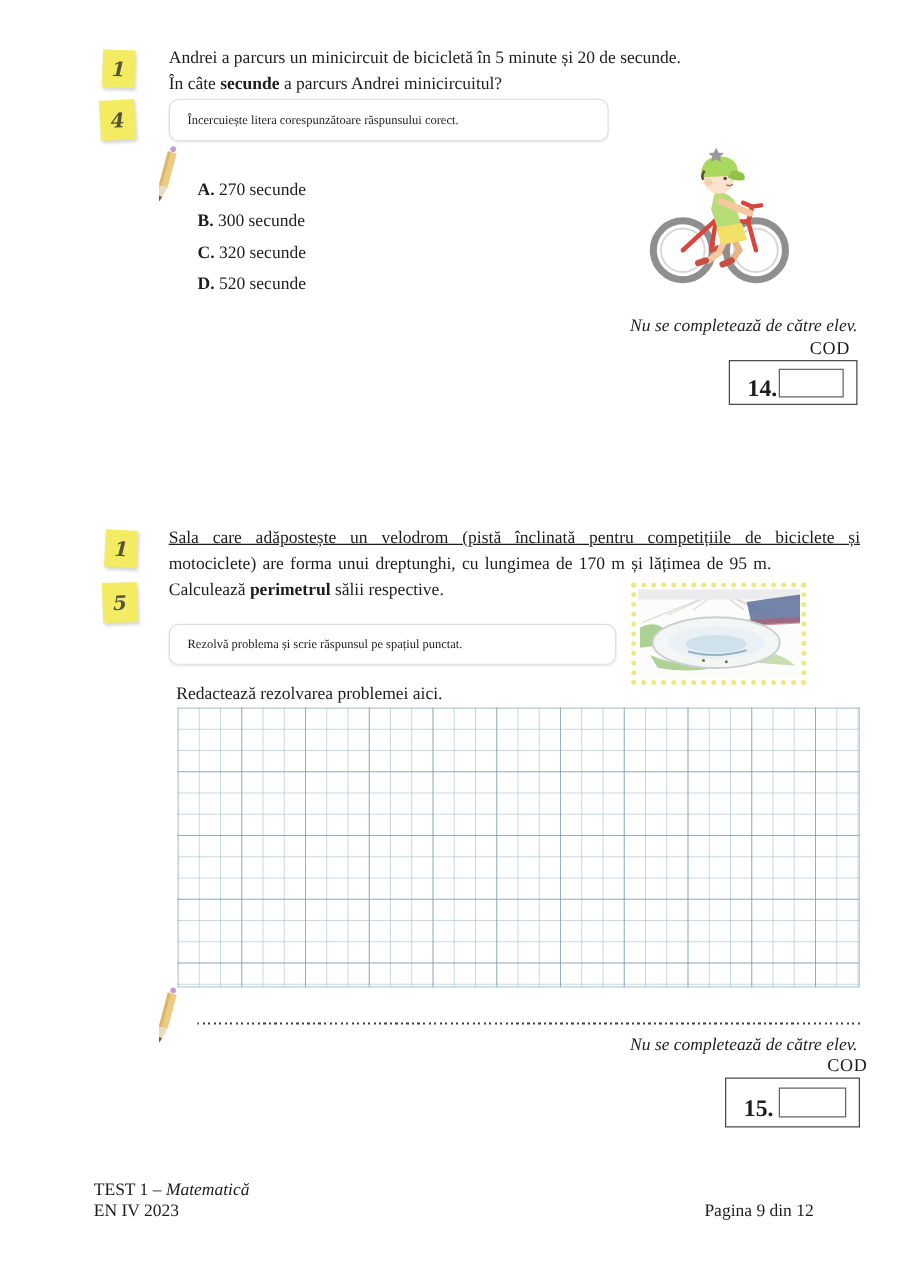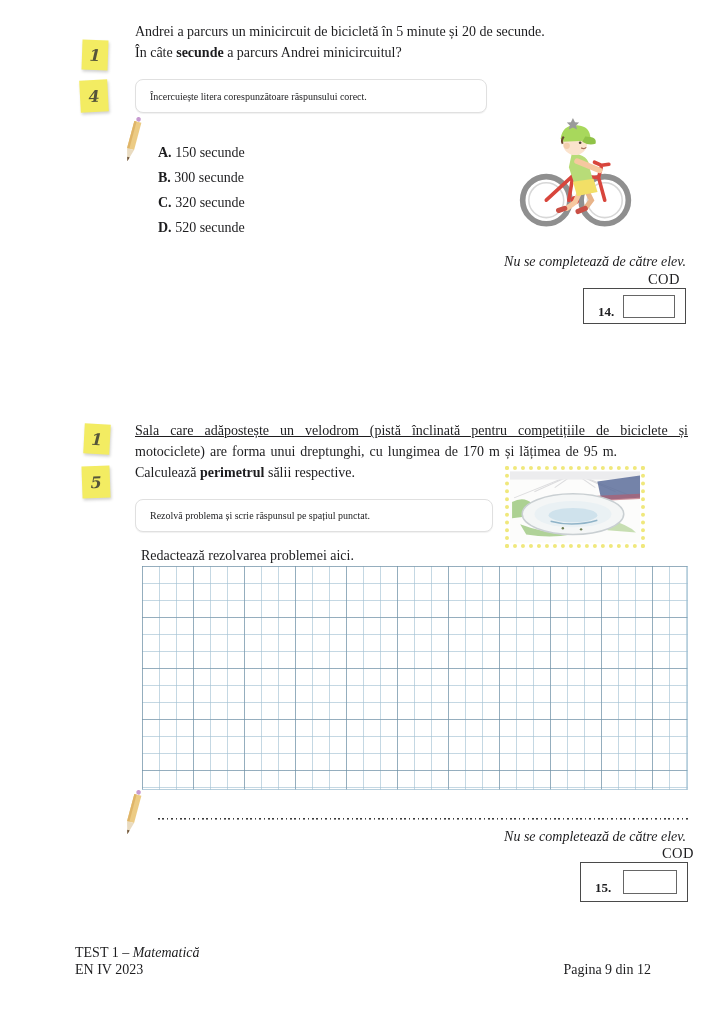--- a/index.html
+++ b/index.html
@@ -20,21 +20,21 @@
     box-shadow:0 1px 1px rgba(0,0,0,0.06);
     font-size:10px;display:flex;align-items:center;padding:0 14px;box-sizing:border-box;
   }
   .option-row{line-height:25px;font-size:14px;cursor:pointer;}
   .option-letter{font-weight:bold;}
   .note-italic{font-style:italic;font-size:14px;text-align:right;}
   .cod{font-size:14.5px;text-align:right;letter-spacing:0.5px;}
   .code-box{
     border:1px solid #4a4a4a;background:#fff;display:flex;align-items:center;box-sizing:border-box;
   }
-  .code-box .num{font-weight:bold;font-size:13px;margin-left:14px;margin-top:12px;}
+  .code-box .num{font-weight:bold;font-size:19px;margin-left:14px;margin-top:12px;}
   .code-entry{margin-left:auto;margin-right:10px;width:50px;height:21px;border:1px solid #666;background:#fff;}
   .grid-area{
     background-color:#ffffff;
     background-image:
       linear-gradient(to right, rgba(110,140,160,0.55) 1px, transparent 1px),
       linear-gradient(to bottom, rgba(110,140,160,0.55) 1px, transparent 1px),
       linear-gradient(to right, rgba(165,195,212,0.65) 1px, transparent 1px),
       linear-gradient(to bottom, rgba(165,195,212,0.65) 1px, transparent 1px);
     background-size:51px 51px,51px 51px,17px 17px,17px 17px;
     border-right:1px solid rgba(165,195,212,0.8);
@@ -57,41 +57,41 @@
 
 <div class="page">
 
   <div class="abs sticky" style="left:82px;top:40px;transform:rotate(2deg);">
     <span>1</span>
   </div>
   <div class="abs sticky" style="left:80px;top:80px;width:28px;height:32px;transform:rotate(-3deg);">
     <span>4</span>
   </div>
 
-  <div class="abs txt" style="left:135px;top:21px;width:560px;">
+  <div class="abs txt" style="left:135px;top:36px;width:560px;">
     <div>Andrei a parcurs un minicircuit de bicicletă în 5 minute și 20 de secunde.</div>
     <div><span>În câte </span><b>secunde</b><span> a parcurs Andrei minicircuitul?</span></div>
   </div>
 
   <div class="abs instr-box" style="left:135px;top:79px;width:352px;height:34px;">
     <span>Încercuiește litera corespunzătoare răspunsului corect.</span>
   </div>
 
   <div class="abs pencil" style="left:124px;top:116px;width:18px;height:48px;">
     <svg width="18" height="48" viewBox="0 0 16 46">
       <circle cx="8" cy="2.5" r="2.2" fill="#c79ad0"></circle>
       <rect x="4.5" y="5" width="7" height="27" fill="#eccb84"></rect>
       <rect x="4.5" y="5" width="2.3" height="27" fill="#dfb569"></rect>
       <polygon points="4.5,32 11.5,32 8,44" fill="#e9dbc0"></polygon>
       <polygon points="6.8,40 9.2,40 8,44" fill="#6b5136"></polygon>
     </svg>
   </div>
 
   <div class="abs" style="left:158px;top:140px;width:240px;">
-    <div class="option-row"><span class="option-letter">A.</span> <span>150 secunde</span></div>
+    <div class="option-row"><span class="option-letter">A.</span> <span>270 secunde</span></div>
     <div class="option-row"><span class="option-letter">B.</span> <span>300 secunde</span></div>
     <div class="option-row"><span class="option-letter">C.</span> <span>320 secunde</span></div>
     <div class="option-row"><span class="option-letter">D.</span> <span>520 secunde</span></div>
   </div>
 
   <div class="abs" style="left:512px;top:114px;width:126px;height:118px;">
     <svg width="126" height="118" viewBox="0 0 120 115">
       <circle cx="32" cy="84" r="23" fill="none" stroke="#8f8f8f" stroke-width="5.5"></circle>
       <circle cx="32" cy="84" r="17" fill="none" stroke="#d7d7d7" stroke-width="1.5"></circle>
       <circle cx="89" cy="84" r="23" fill="none" stroke="#8f8f8f" stroke-width="5.5"></circle>

